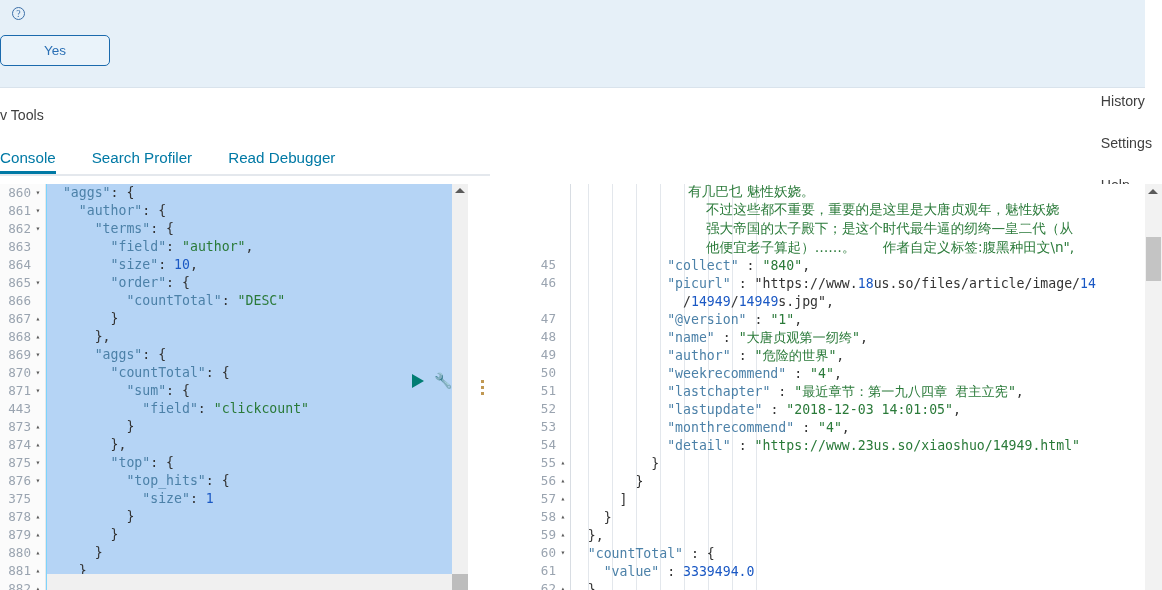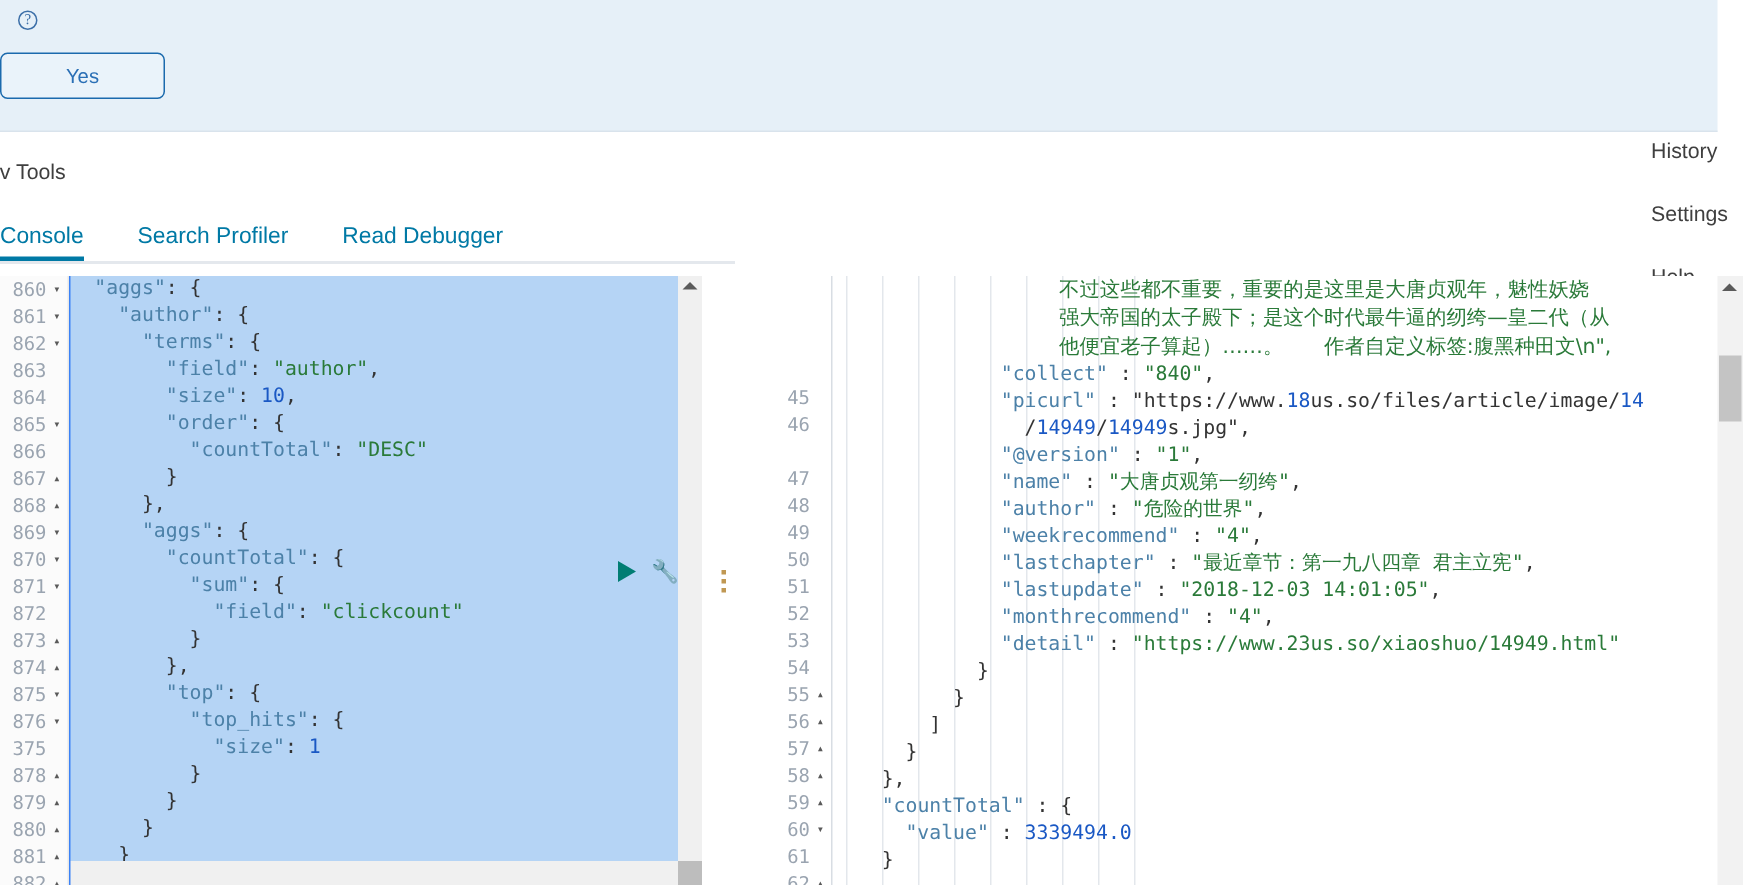--- a/index.html
+++ b/index.html
@@ -105,21 +105,21 @@
   .console {
     position: absolute; left: 0; top: 184px;
     width: 1162px; height: 406px;
     background: #fff;
   }
 
   
   .editor {
     position: absolute; left: 0; top: 0;
     width: 497px; height: 406px;
-    background: #3b82f6;
+    background: #7dd3fc;
     overflow: hidden;
   }
   .gutter {
     position: absolute; left: 0; top: 0;
     width: 46px; height: 406px;
     background: #fbfbfb;
     border-right: 1px solid #e8e8e8;
   }
   .gline {
     position: relative;
@@ -206,21 +206,21 @@
 
   
   .output {
     position: absolute; left: 498px; top: 0;
     width: 664px; height: 406px;
     background: #fff;
     border-left: 1px solid #ffffff;
     overflow: hidden;
   }
   .out-gutter {
-    position: absolute; left: 0; top: 0;
+    position: absolute; left: 16px; top: 0;
     width: 56px; height: 406px;
     background: #fff;
     border-right: 1px solid #d8dde3;
   }
   .ogline {
     position: relative;
     height: 18px; line-height: 18px;
     font-family: "DejaVu Sans Mono", monospace;
     font-size: 12.6px;
     color: #9aa4b0;
@@ -311,21 +311,21 @@
         <div class="gline">862<span class="fold">▾</span></div>
         <div class="gline">863</div>
         <div class="gline">864</div>
         <div class="gline">865<span class="fold">▾</span></div>
         <div class="gline">866</div>
         <div class="gline">867<span class="fold">▴</span></div>
         <div class="gline">868<span class="fold">▴</span></div>
         <div class="gline">869<span class="fold">▾</span></div>
         <div class="gline">870<span class="fold">▾</span></div>
         <div class="gline">871<span class="fold">▾</span></div>
-        <div class="gline">872</div>
+        <div class="gline">443</div>
         <div class="gline">873<span class="fold">▴</span></div>
         <div class="gline">874<span class="fold">▴</span></div>
         <div class="gline">875<span class="fold">▾</span></div>
         <div class="gline">876<span class="fold">▾</span></div>
         <div class="gline">375</div>
         <div class="gline">878<span class="fold">▴</span></div>
         <div class="gline">879<span class="fold">▴</span></div>
         <div class="gline">880<span class="fold">▴</span></div>
         <div class="gline">881<span class="fold">▴</span></div>
         <div class="gline">882<span class="fold">▴</span></div>
@@ -402,20 +402,21 @@
         <div class="ogline">55<span class="ofold">▴</span></div>
         <div class="ogline">56<span class="ofold">▴</span></div>
         <div class="ogline">57<span class="ofold">▴</span></div>
         <div class="ogline">58<span class="ofold">▴</span></div>
         <div class="ogline">59<span class="ofold">▴</span></div>
         <div class="ogline">60<span class="ofold">▾</span></div>
         <div class="ogline">61</div>
         <div class="ogline">62<span class="ofold">▴</span></div>
       </div>
     <div class="out-code" id="out-code">
+        <div class="oline cjk cjk-clip" style="margin-left: 132px; height: 16px; line-height: 14px; overflow: hidden;">有几巴乜 魅性妖娆。</div>
         <div class="oline cjk" style="margin-left: 150px; height: 19px; line-height: 19px;">不过这些都不重要，重要的是这里是大唐贞观年，魅性妖娆</div>
         <div class="oline cjk" style="margin-left: 150px; height: 19px; line-height: 19px;">强大帝国的太子殿下；是这个时代最牛逼的纫绔—皇二代（从</div>
         <div class="oline cjk" style="margin-left: 150px; height: 19px; line-height: 19px;">他便宜老子算起）……。　　作者自定义标签:腹黑种田文\n",</div>
         <div class="oline">              <span class="k">"collect"</span> : <span class="s">"840"</span>,</div>
         <div class="oline">              <span class="k">"picurl"</span> : "https://www.<span class="n">18</span>us.so/files/article/image/<span class="n">14</span></div>
         <div class="oline">                /<span class="n">14949</span>/<span class="n">14949</span>s.jpg",</div>
         <div class="oline">              <span class="k">"@version"</span> : <span class="s">"1"</span>,</div>
         <div class="oline">              <span class="k">"name"</span> : <span class="s">"大唐贞观第一纫绔"</span>,</div>
         <div class="oline">              <span class="k">"author"</span> : <span class="s">"危险的世界"</span>,</div>
         <div class="oline">              <span class="k">"weekrecommend"</span> : <span class="s">"4"</span>,</div>

